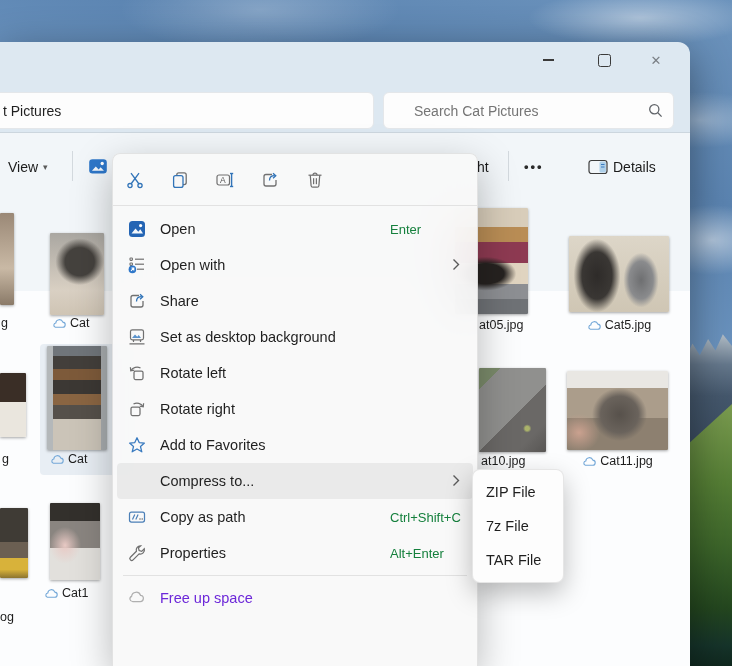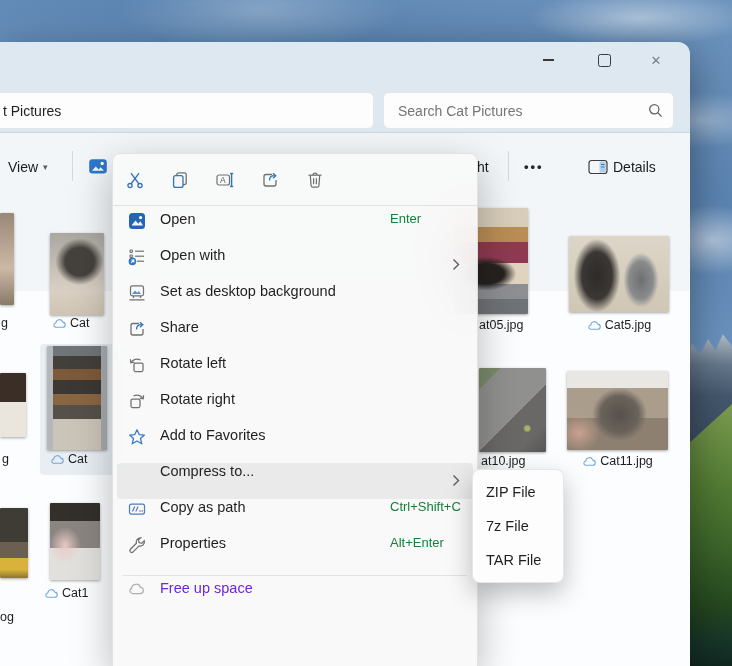--- a/index.html
+++ b/index.html
@@ -36,21 +36,21 @@
   .glyph-min{display:block;width:11px;height:1.4px;background:#3a3a3a;}
   .glyph-max{display:block;width:11px;height:11px;border:1.4px solid #3a3a3a;border-radius:2.5px;}
   .glyph-close{color:#7a7f85;font-size:13px;line-height:1;}
   
   .address-box{position:absolute;left:-12px;top:50px;width:384px;height:35px;background:#fdfdfd;
     border:1px solid #e4e7ea;border-radius:6px;display:flex;align-items:center;}
   .address-text{padding-left:14px;font-size:14px;color:#1f1f1f;}
   .search-box{position:absolute;left:383px;top:50px;width:289px;height:35px;background:#fdfdfd;
     border:1px solid #e4e7ea;border-radius:6px;display:flex;align-items:center;}
   .search-box input{flex:1;border:none;outline:none;background:transparent;
-    font:14px "Liberation Sans","DejaVu Sans",sans-serif;color:#5f6368;padding-left:14px;}
+    font:14px "Liberation Sans","DejaVu Sans",sans-serif;color:#5f6368;padding-left:30px;}
   .search-box svg{margin-right:10px;flex:0 0 auto;}
   .cmd-sep{position:absolute;left:0;right:0;top:90px;height:1px;background:#ccd6de;}
   
   .content{position:absolute;left:0;top:91px;right:0;bottom:0;background:#f2f6f9;}
   .file-area{position:absolute;left:0;top:158px;right:0;bottom:0;background:#fcfdfe;}
   .toolbar{position:absolute;left:0;top:91px;right:0;height:67px;font-size:14px;color:#1c1c1c;}
   .tb-item{position:absolute;top:0;height:67px;display:flex;align-items:center;gap:5px;}
   .tb-sep{position:absolute;top:18px;width:1px;height:30px;background:#d3d9de;}
   .chev-down{font-size:9px;color:#5a5a5a;}
   .dots{letter-spacing:2px;font-size:13px;font-weight:bold;color:#2b2b2b;}
@@ -84,21 +84,21 @@
     background:rgba(248,248,248,.92);
     -webkit-backdrop-filter:blur(22px) saturate(140%);backdrop-filter:blur(22px) saturate(140%);
     border:1px solid rgba(0,0,0,.09);border-bottom:none;border-radius:8px 8px 0 0;
     box-shadow:0 14px 40px rgba(0,0,0,.28);box-sizing:border-box;
   }
   .quick-row{height:51px;display:flex;align-items:center;padding-left:4px;}
   .qa{width:36px;height:36px;margin-right:9px;display:flex;align-items:center;justify-content:center;border-radius:4px;}
   .menu-div{height:1px;background:#e2e2e2;}
   .menu-div.inset{margin:4px 6px;}
   .menu-items{padding:5px 4px 0 4px;}
-  .mi{position:relative;height:36px;display:flex;border-radius:4px;
+  .mi{position:relative;height:36px;display:flex;align-items:center;border-radius:4px;
     padding-left:10px;font-size:14.5px;color:#1f1f1f;}
   .mi .ic{width:20px;height:20px;margin-right:13px;flex:0 0 auto;display:flex;align-items:center;justify-content:center;}
   .mi .sc{position:absolute;left:273px;font-size:13px;color:#15803d;}
   .mi .sub{position:absolute;right:13px;top:11px;}
   .mi.hovered{background:rgba(0,0,0,.06);}
   .mi.disabled{color:#6d28d9;}
   
   .submenu{position:absolute;left:472px;top:469px;width:92px;z-index:6;
     background:#fdfdfd;border:1px solid rgba(0,0,0,.09);border-radius:8px;
     box-shadow:0 10px 26px rgba(0,0,0,.25);padding:5px 0;box-sizing:border-box;}
@@ -310,36 +310,36 @@
           </svg>
         </span>
       <span>Open with</span>
       <span class="sub"><svg width="8" height="13" viewBox="0 0 8 13" fill="none" stroke="#5a5a5a" stroke-width="1.4">
             <path d="M1.5 1.5l5 5-5 5"></path>
           </svg></span>
     </div>
     <div class="mi">
       <span class="ic">
           <svg width="20" height="20" viewBox="0 0 20 20" fill="none">
+            <path d="M12 4.5H6a2 2 0 0 0-2 2v7.5a2 2 0 0 0 2 2h8a2 2 0 0 0 2-2v-4" stroke="#707070" stroke-width="1.3"></path>
+            <path d="M9.5 10.5c0-3 2-4.8 5.3-4.8" stroke="#3174b8" stroke-width="1.3"></path>
+            <path d="M13 3.2l2.8 2.5-2.8 2.5" stroke="#3174b8" stroke-width="1.3"></path>
+          </svg>
+        </span>
+      <span>Share</span>
+    </div>
+    <div class="mi">
+      <span class="ic">
+          <svg width="20" height="20" viewBox="0 0 20 20" fill="none">
             <rect x="3.5" y="2.8" width="13" height="10" rx="1.8" stroke="#707070" stroke-width="1.2"></rect>
             <path d="M5 11l3-3.6 2.2 2.4 1.5-1.8 2.3 3z" fill="#5b93cc"></path>
             <path d="M2.5 16.8h15M6.5 13v2M13.5 13v2" stroke="#707070" stroke-width="1.2"></path>
           </svg>
         </span>
       <span>Set as desktop background</span>
-    </div>
-    <div class="mi">
-      <span class="ic">
-          <svg width="20" height="20" viewBox="0 0 20 20" fill="none">
-            <path d="M12 4.5H6a2 2 0 0 0-2 2v7.5a2 2 0 0 0 2 2h8a2 2 0 0 0 2-2v-4" stroke="#707070" stroke-width="1.3"></path>
-            <path d="M9.5 10.5c0-3 2-4.8 5.3-4.8" stroke="#3174b8" stroke-width="1.3"></path>
-            <path d="M13 3.2l2.8 2.5-2.8 2.5" stroke="#3174b8" stroke-width="1.3"></path>
-          </svg>
-        </span>
-      <span>Share</span>
     </div>
     <div class="mi">
       <span class="ic">
           <svg width="20" height="20" viewBox="0 0 20 20" fill="none" stroke="#707070" stroke-width="1.25">
             <rect x="7" y="8" width="9" height="8.5" rx="1.5"></rect>
             <path d="M13.5 5A7 7 0 0 0 4 7.6"></path>
             <path d="M3.4 4.2l.4 3.6 3.5-.7"></path>
           </svg>
         </span>
       <span>Rotate left</span>

